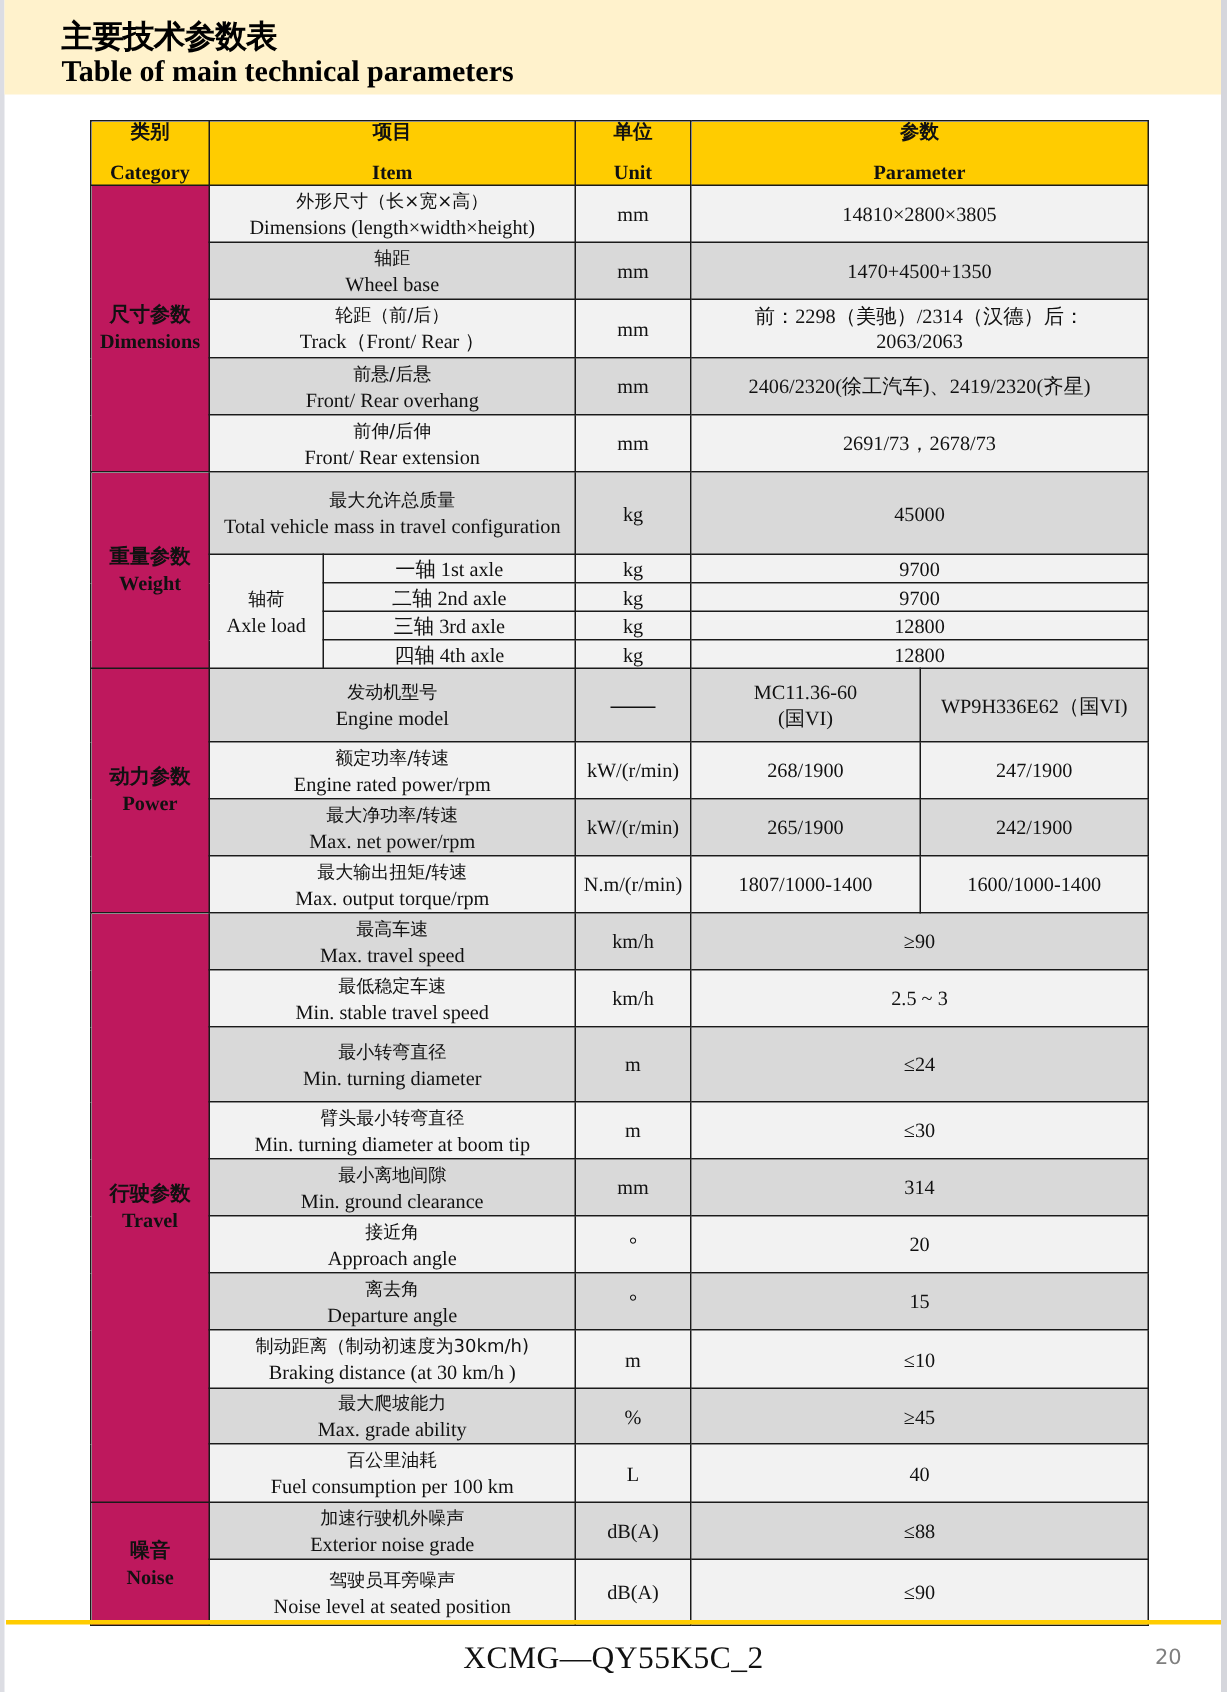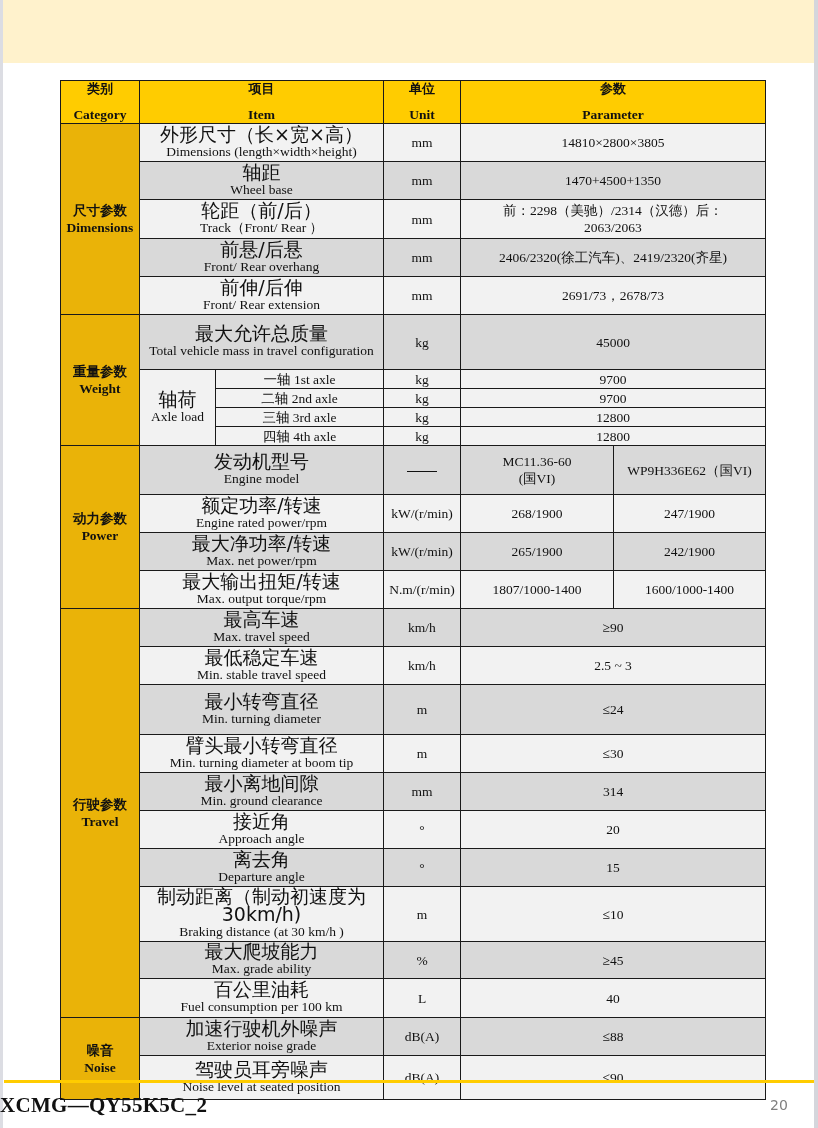--- a/index.html
+++ b/index.html
@@ -29,51 +29,53 @@
     border-collapse: collapse; table-layout: fixed;
     width: 705px;
   }
   table.spec td {
     border: 1.5px solid #1a1a1a; padding: 0; text-align: center; vertical-align: middle;
     font-size: 13.5px; line-height: 17px; overflow: hidden;
   }
   .hdr td { background: #ffcc00; font-weight: bold; }
   .hdr .cn { font-family: "DejaVu Sans", sans-serif; font-size: 13px; line-height: 16px; text-align: center; }
   .hdr .en { font-family: "Liberation Serif", serif; font-size: 13.5px; line-height: 16px; margin-top: 10px; }
-  td.cat { background: #eab308; font-weight: bold; }
+  td.cat { background: #be185d; font-weight: bold; }
   td.cat .cn { font-family: "DejaVu Sans", sans-serif; font-size: 13.5px; line-height: 18px; }
   td.cat .en { font-family: "Liberation Serif", serif; font-size: 13.5px; line-height: 18px; }
   .light { background: #f2f2f2; }
   .dark { background: #d9d9d9; }
-  .item .cn { font-family: "DejaVu Sans", sans-serif; font-size: 19px; line-height: 18px; }
+  .item .cn { font-family: "DejaVu Sans", sans-serif; font-size: 12px; line-height: 18px; }
   .item .en { font-family: "Liberation Serif", serif; font-size: 13.5px; line-height: 18px; }
   .cn { display: block; }
   .en { display: block; }
   .small-row td { line-height: 16px; font-size: 13.5px; }
   .footer-line {
     position: absolute; left: 4px; top: 1080px; width: 810px; height: 3px; background: #ffcc00;
   }
   .footer-model {
-    position: absolute; left: 0; width: 818px; top: 1093px; text-align: left;
-    font-family: "Liberation Serif", serif; font-weight: bold; font-size: 21px; color: #111;
+    position: absolute; left: 0; width: 818px; top: 1093px; text-align: center;
+    font-family: "Liberation Serif", serif; font-weight: normal; font-size: 21px; color: #111;
     letter-spacing: 0.3px;
   }
   .page-num {
     position: absolute; left: 770px; top: 1097px;
     font-family: "DejaVu Sans", sans-serif; font-size: 14px; color: #7f7f7f;
   }
   .dash-cell { display: inline-block; width: 30px; border-top: 1px solid #111; vertical-align: middle; }
 </style>
 </head>
 <body>
 
 <div class="left-edge"></div>
 <div class="right-edge"></div>
 
 <div class="title-band">
+  <div class="title-cn">主要技术参数表</div>
+  <div class="title-en">Table of main technical parameters</div>
 </div>
 
 <table class="spec">
   <colgroup>
     <col style="width:79px">
     <col style="width:76px">
     <col style="width:168px">
     <col style="width:77px">
     <col style="width:153px">
     <col style="width:152px">

